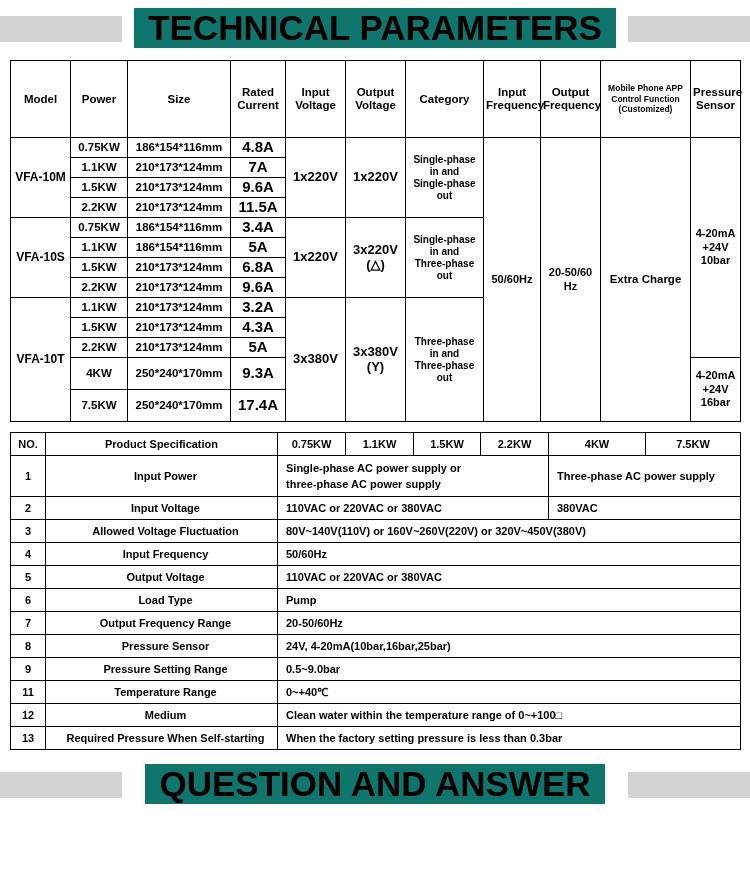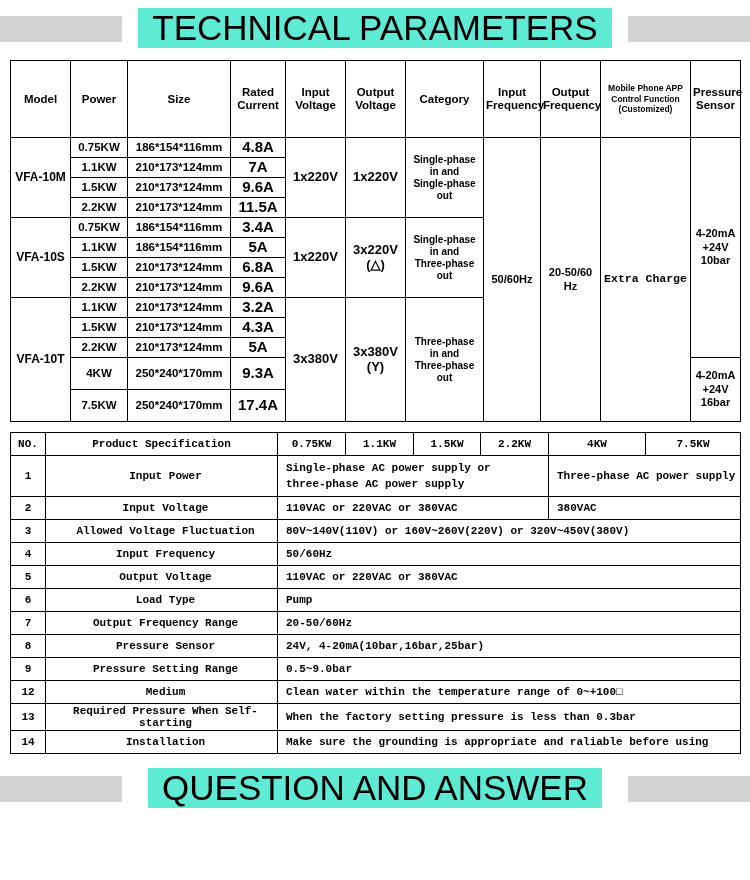--- a/index.html
+++ b/index.html
@@ -32,24 +32,24 @@
   .banner .bar.right { right: 0;  width: 122px; }
   .banner .title-wrap {
     position: absolute;
     left: 0; right: 0; top: 0;
     display: flex;
     justify-content: center;
     align-items: center;
     height: 56px;
   }
   .banner .title-inner {
-    background: #5eead4;
+    background: #0f766e;
     padding: 0 14px;
     font-size: 35px;
-    font-weight: normal;
+    font-weight: bold;
     line-height: 40px;
     white-space: nowrap;
   }
 
   
   table {
     border-collapse: collapse;
     table-layout: fixed;
   }
   td, th {
@@ -80,32 +80,31 @@
     font-size: 8.5px;
     line-height: 1.25;
   }
   #spec-table td.model   { font-size: 12px; }
   #spec-table td.power   { font-size: 11.5px; }
   #spec-table td.size    { font-size: 11.5px; }
   #spec-table td.cur     { font-size: 15px; }
   #spec-table td.volt    { font-size: 13px; }
   #spec-table td.cat     { font-size: 10px; line-height: 1.2; text-align: center; }
   #spec-table td.freq    { font-size: 11px; line-height: 1.2; }
-  #spec-table td.app     { font-size: 11.5px; font-family: Liberation Mono, monospace; }
+  #spec-table td.app     { font-size: 11.5px; }
   #spec-table td.sensor  { font-size: 11px; line-height: 1.25; }
   #spec-table tbody tr   { height: 20px; }
   #spec-table tr.tall    { height: 32px; }
 
   
   #prod-table-wrap {
     padding: 10px 10px 0 10px;
   }
   #prod-table {
     width: 730px;
-    font-family: Liberation Mono, monospace;
   }
   #prod-table td {
     font-size: 11px;
     font-weight: bold;
     height: 20px;
   }
   #prod-table td.no       { text-align: center; }
   #prod-table td.spec     { text-align: center; padding-left: 10px; }
   #prod-table td.kw       { text-align: center; }
   #prod-table td.val      { text-align: left; padding-left: 8px; line-height: 1.5; }
@@ -369,33 +368,33 @@
         <td class="val" colspan="6">24V,   4-20mA(10bar,16bar,25bar)</td>
       </tr>
       <tr>
         <td class="no">9</td>
         <td class="spec">Pressure Setting Range</td>
         <td class="val" colspan="6">0.5~9.0bar</td>
       </tr>
 
 
       <tr>
+        <td class="no">11</td>
+        <td class="spec">Temperature Range</td>
+        <td class="val" colspan="6">0~+40℃</td>
+      </tr>
+      <tr>
         <td class="no">12</td>
         <td class="spec">Medium</td>
         <td class="val" colspan="6">Clean water within the temperature range of 0~+100□</td>
       </tr>
       <tr>
         <td class="no">13</td>
         <td class="spec">Required Pressure When Self-starting</td>
         <td class="val" colspan="6">When the factory setting pressure is less than 0.3bar</td>
-      </tr>
-      <tr>
-        <td class="no">14</td>
-        <td class="spec">Installation</td>
-        <td class="val" colspan="6">Make sure the grounding is appropriate and raliable before using</td>
       </tr>
     </tbody>
   </table>
 </div>
 
 <div class="banner" style="margin-top:6px;">
   <div class="bar left"></div>
   <div class="bar right"></div>
   <div class="title-wrap">
     <span class="title-inner">QUESTION AND ANSWER</span>

